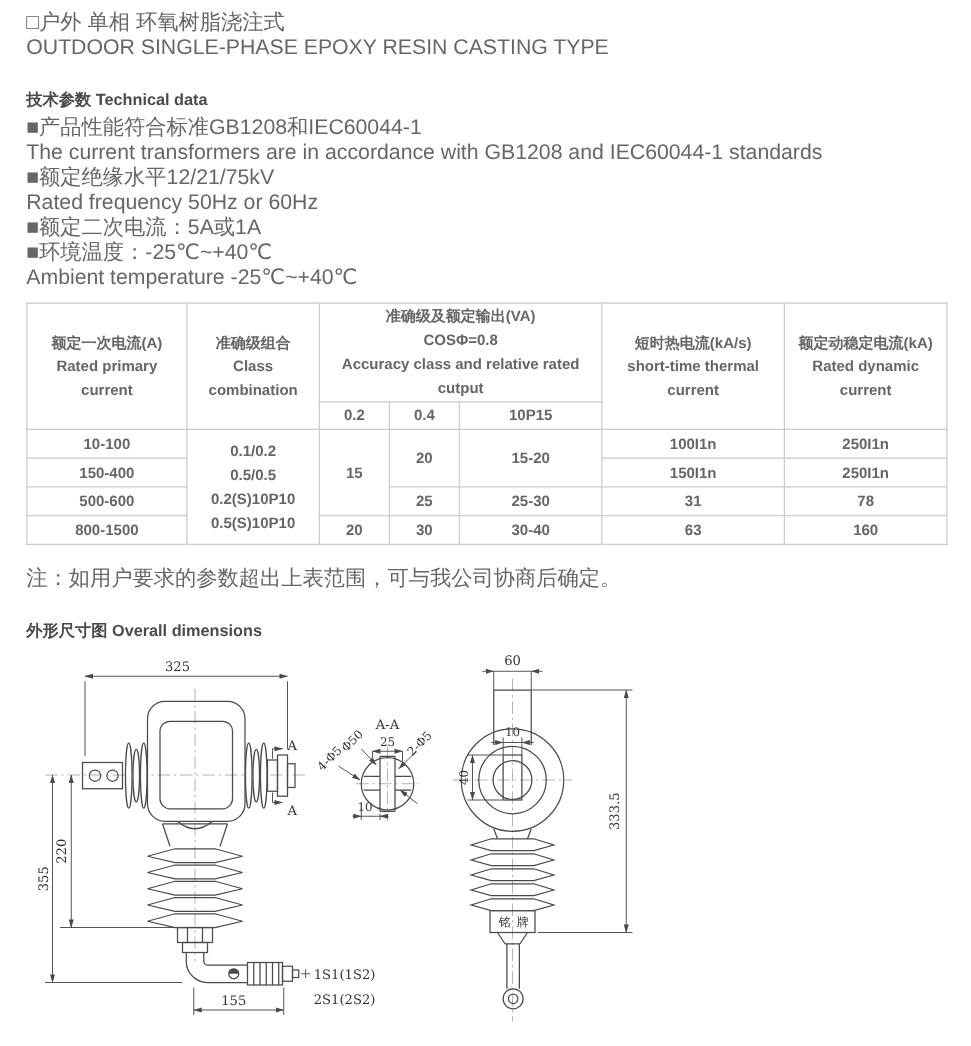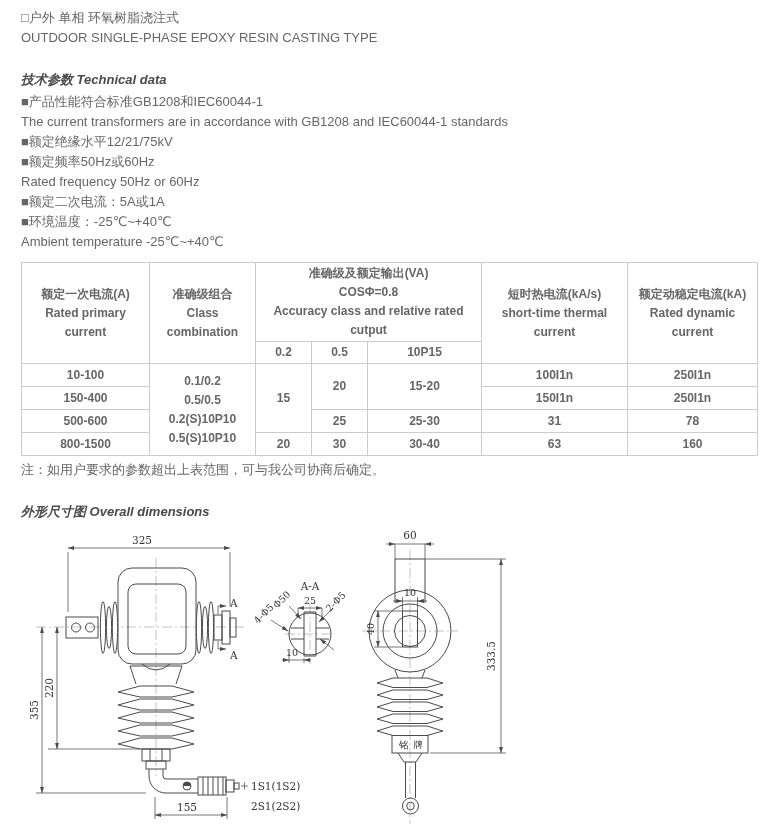--- a/index.html
+++ b/index.html
@@ -1,26 +1,26 @@
 <!DOCTYPE html>
 <html><head>
 <meta charset="utf-8">
 <style>
   html,body{margin:0;padding:0;background:#fff;}
   body{width:777px;font-family:"Liberation Sans","DejaVu Sans",sans-serif;color:#666;}
   .content{padding:8px 20px 0 21px;}
-  .line{font-size:13px;line-height:20px;white-space:nowrap;}
-  .heading{font-size:13px;font-weight:bold;color:#4a4a4a;line-height:20px;margin-top:22px;margin-bottom:2px;font-style:italic;}
+  .line{font-size:17px;line-height:20px;white-space:nowrap;}
+  .heading{font-size:13px;font-weight:bold;color:#4a4a4a;line-height:20px;margin-top:22px;margin-bottom:2px;}
   .title-block .line{line-height:20px;}
   table.sheet{border-collapse:collapse;table-layout:fixed;width:736px;margin-top:10px;
     font-size:12px;color:#666;text-align:center;}
   table.sheet th,table.sheet td{border:1px solid #ccc;font-weight:bold;padding:1px 2px;line-height:19px;}
   table.sheet td{height:20px;}
   .ghead div{line-height:19px;}
-  .note-block{margin-top:4px;}
+  .note-block{margin-top:17px;}
   .fig{display:block;margin-top:4px;}
   .ln{fill:none;stroke:#4a4a4a;stroke-width:1;}
   .lnf{fill:#fff;stroke:#4a4a4a;stroke-width:1;}
   .dim{fill:none;stroke:#4a4a4a;stroke-width:0.75;}
   .cl{fill:none;stroke:#9a9a9a;stroke-width:0.6;stroke-dasharray:10 3 2 3;}
   .dt{font-family:"DejaVu Serif","Liberation Serif",serif;font-size:10.5px;fill:#333;}
   .dts{font-size:9.5px;}
   .np{letter-spacing:5px;}
 </style>
 </head>
@@ -32,21 +32,20 @@
     <div class="line">□户外 单相 环氧树脂浇注式</div>
     <div class="line">OUTDOOR SINGLE-PHASE EPOXY RESIN CASTING TYPE</div>
   </div>
 
   <div class="heading">技术参数 Technical data</div>
 
   <div>
     <div class="line">■产品性能符合标准GB1208和IEC60044-1</div>
     <div class="line">The current transformers are in accordance with GB1208 and IEC60044-1 standards</div>
     <div class="line">■额定绝缘水平12/21/75kV</div>
-    <div class="line">■额定频率50Hz或60Hz</div>
     <div class="line">Rated frequency 50Hz or 60Hz</div>
     <div class="line">■额定二次电流：5A或1A</div>
     <div class="line">■环境温度：-25℃~+40℃</div>
     <div class="line">Ambient temperature -25℃~+40℃</div>
   </div>
 
   <table class="sheet">
     <colgroup>
       <col style="width:128px">
         <col style="width:106px">
@@ -75,21 +74,21 @@
         <div>短时热电流(kA/s)</div>
         <div>short-time thermal current</div>
       </th>
       <th rowspan="2">
         <div>额定动稳定电流(kA)</div>
         <div>Rated dynamic current</div>
       </th>
     </tr>
     <tr>
       <th>0.2</th>
-      <th>0.5</th>
+      <th>0.4</th>
       <th>10P15</th>
     </tr>
     <tr>
       <td>10-100</td>
       <td rowspan="4">
         <div>0.1/0.2</div>
         <div>0.5/0.5</div>
         <div>0.2(S)10P10</div>
         <div>0.5(S)10P10</div>
       </td>

